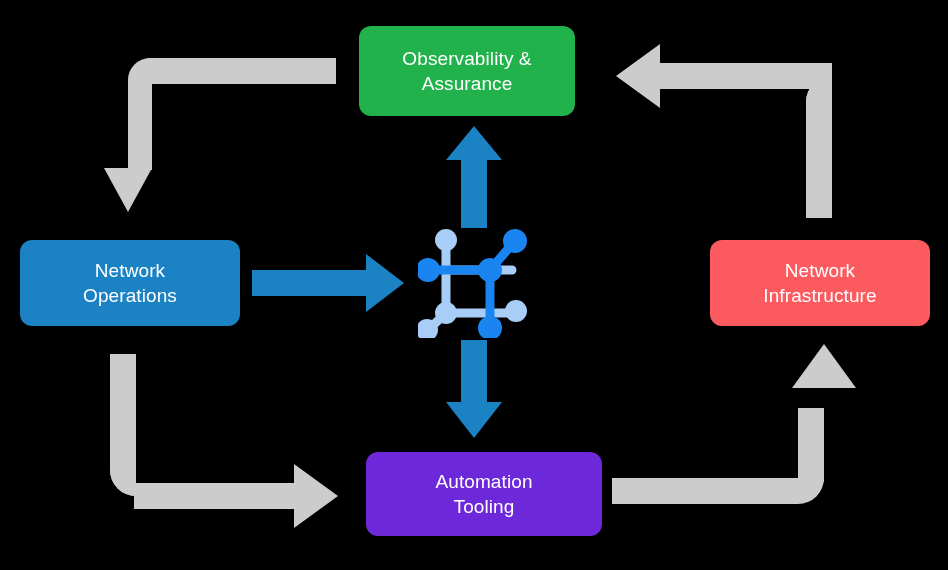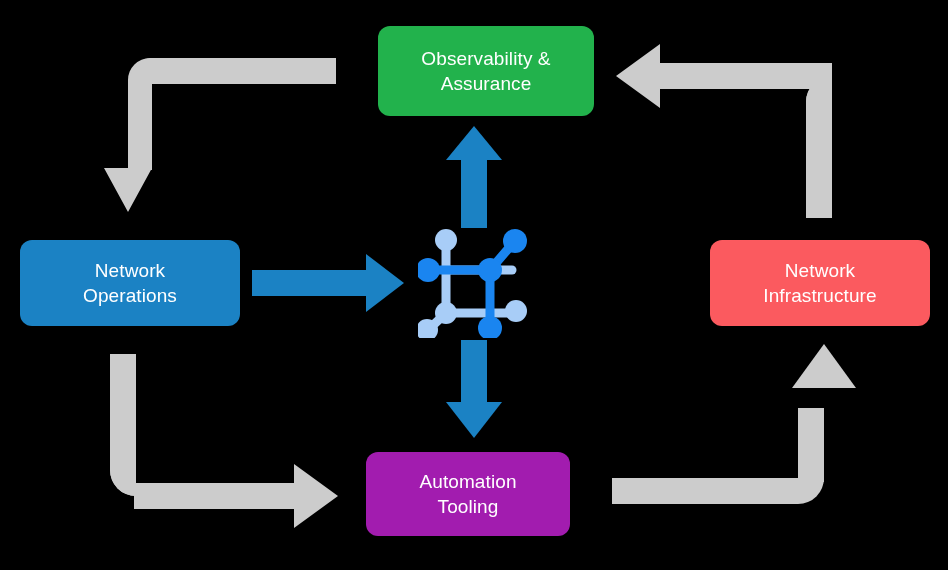--- a/index.html
+++ b/index.html
@@ -32,34 +32,34 @@
     font-weight: 400;
     letter-spacing: 0.1px;
     box-sizing: border-box;
     padding: 6px 10px;
   }
   .box-label {
     display: block;
     white-space: pre-line;
   }
   #box-observability {
-    left: 378px; top: 26px; width: 216px; height: 90px;
+    left: 359px; top: 26px; width: 216px; height: 90px;
     background: #22b24c;
   }
   #box-network-operations {
     left: 20px; top: 240px; width: 220px; height: 86px;
     background: #1b82c4;
   }
   #box-network-infrastructure {
     left: 710px; top: 240px; width: 220px; height: 86px;
     background: #fb5a5f;
   }
   #box-automation {
-    left: 366px; top: 452px; width: 204px; height: 84px;
-    background: #a21caf;
+    left: 366px; top: 452px; width: 236px; height: 84px;
+    background: #6d28d9;
   }
   svg.layer {
     position: absolute;
     left: 0; top: 0;
     width: 948px;
     height: 570px;
     pointer-events: none;
   }
   .hub {
     position: absolute;

